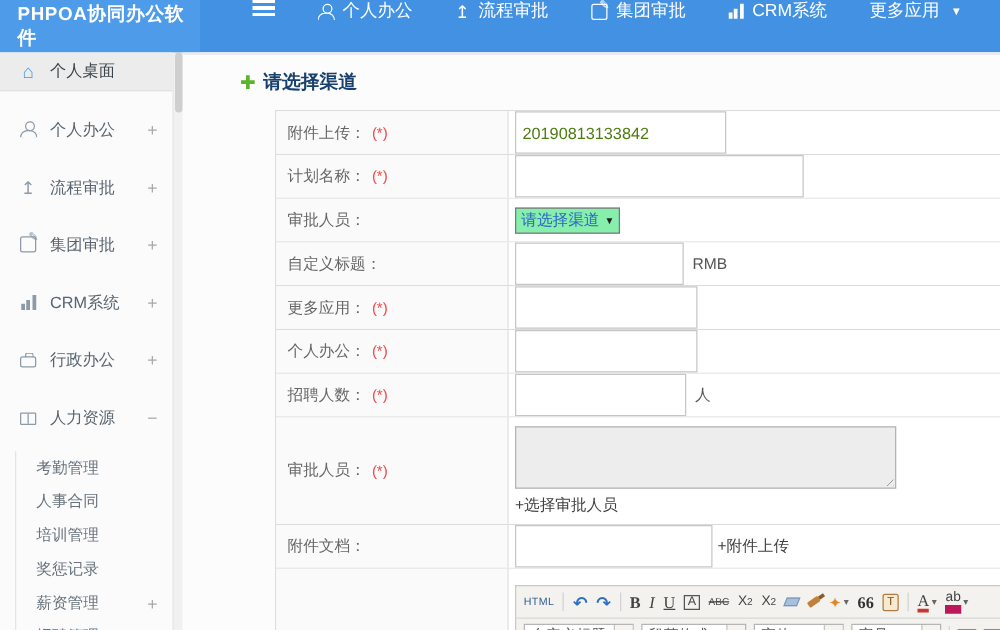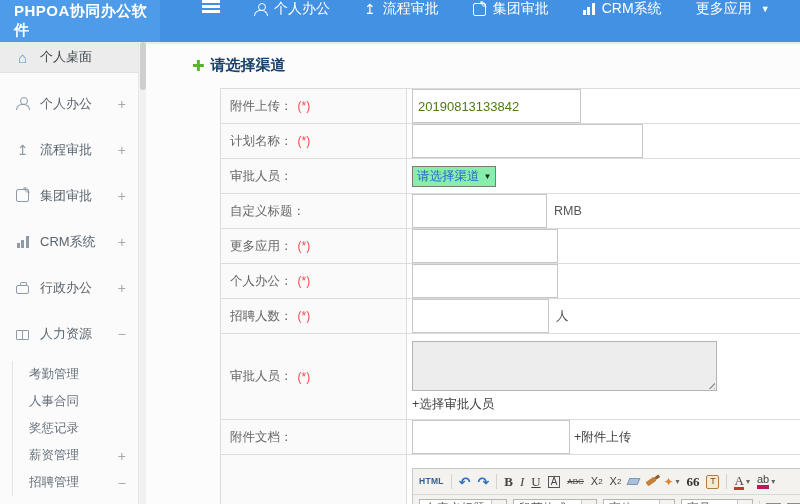--- a/index.html
+++ b/index.html
@@ -87,37 +87,37 @@
 
   
   .ed-row { border-bottom:none; }
   .ed-wrap { width:470px; margin:13px 0 0 0; }
   .ed-toolbar { border:1px solid #c9c9c9; background:#f3f2ee; }
   .ed-line { display:flex; align-items:center; padding:3px 6px; gap:7px; white-space:nowrap; }
   .ed-line1 { height:25px; }
   .ed-line2 { border-top:1px solid #d8d8d8; height:28px; gap:6px; }
   .tbtn { font-size:12px; color:#444; cursor:pointer; display:inline-flex; align-items:center; line-height:1; }
   .tsep { width:1px; height:15px; background:#d2d2d2; }
-  .t-html { font-size:8.5px; font-weight:bold; color:#35608e; letter-spacing:.3px; }
+  .t-html { font-size:8.5px; font-weight:normal; color:#35608e; letter-spacing:.3px; }
   .t-undo,.t-redo { color:#2b6fc0; font-weight:bold; font-size:14px; }
   .t-b { font-family:"Liberation Serif",serif; font-weight:bold; font-size:13px; }
   .t-i { font-family:"Liberation Serif",serif; font-style:italic; font-size:13px; }
   .t-u { font-family:"Liberation Serif",serif; text-decoration:underline; font-size:13px; }
   .t-boxa { border:1px solid #555; font-size:10px; padding:0 2px; }
   .t-abc { font-size:8px; text-decoration:line-through; }
   .t-supsub { font-size:11px; } .t-supsub sup,.t-supsub sub { font-size:8px; }
   .t-eraser { width:11px; height:7px; background:#a8c0dc; border:1px solid #7d98b5; transform:skewX(-22deg); }
   .t-brush { width:10px; height:5px; background:#c4803a; border-radius:1px; transform:rotate(-35deg); position:relative; }
   .t-brush::after { content:""; position:absolute; right:-5px; top:1px; width:5px; height:3px; background:#8a5a26; }
   .t-wand { color:#e0872e; font-size:12px; }
   .t-quote { font-family:"Liberation Serif",serif; font-weight:bold; font-size:13px; color:#333; }
   .t-paste { width:13px; height:14px; border:1px solid #b07c3f; background:#f6ead0; color:#7a4a12;
     font-size:9px; display:flex; align-items:center; justify-content:center; border-radius:2px; }
   .t-fontcolor { font-size:13px; font-family:"Liberation Serif",serif; border-bottom:3px solid #c33; }
-  .t-bg { font-size:11px; border-bottom:4px solid #be185d; }
+  .t-bg { font-size:11px; border-bottom:7px solid #be185d; }
   .mini-caret { font-size:8px; color:#666; margin-left:2px; }
   .ed-select { display:inline-flex; align-items:center; height:20px; border:1px solid #b5b5b5;
     background:#fff; font-size:12px; color:#555; cursor:pointer; }
   .ed-select .ds-txt { padding:0 5px; }
   .ed-select .ds-caret { width:15px; height:100%; border-left:1px solid #c5c5c5; display:flex;
     align-items:center; justify-content:center; font-size:8px; color:#444; background:#f4f3f0; }
   .al { width:15px; height:11px; cursor:pointer;
     background:repeating-linear-gradient(#8a8a8a 0 2px, transparent 2px 4.4px); }
 </style>
 </head>
@@ -205,20 +205,23 @@
       <span class="lbl">人力资源</span>
       <span class="exp">−</span>
     </div>
 
     <div class="submenu">
       <div class="side-item">
         <span class="lbl">考勤管理</span>
       </div>
       <div class="side-item">
         <span class="lbl">人事合同</span>
+      </div>
+      <div class="side-item">
+        <span class="lbl">培训管理</span>
       </div>
       <div class="side-item">
         <span class="lbl">奖惩记录</span>
       </div>
       <div class="side-item">
         <span class="lbl">薪资管理</span>
         <span class="exp">+</span>
       </div>
       <div class="side-item">
         <span class="lbl">招聘管理</span>

